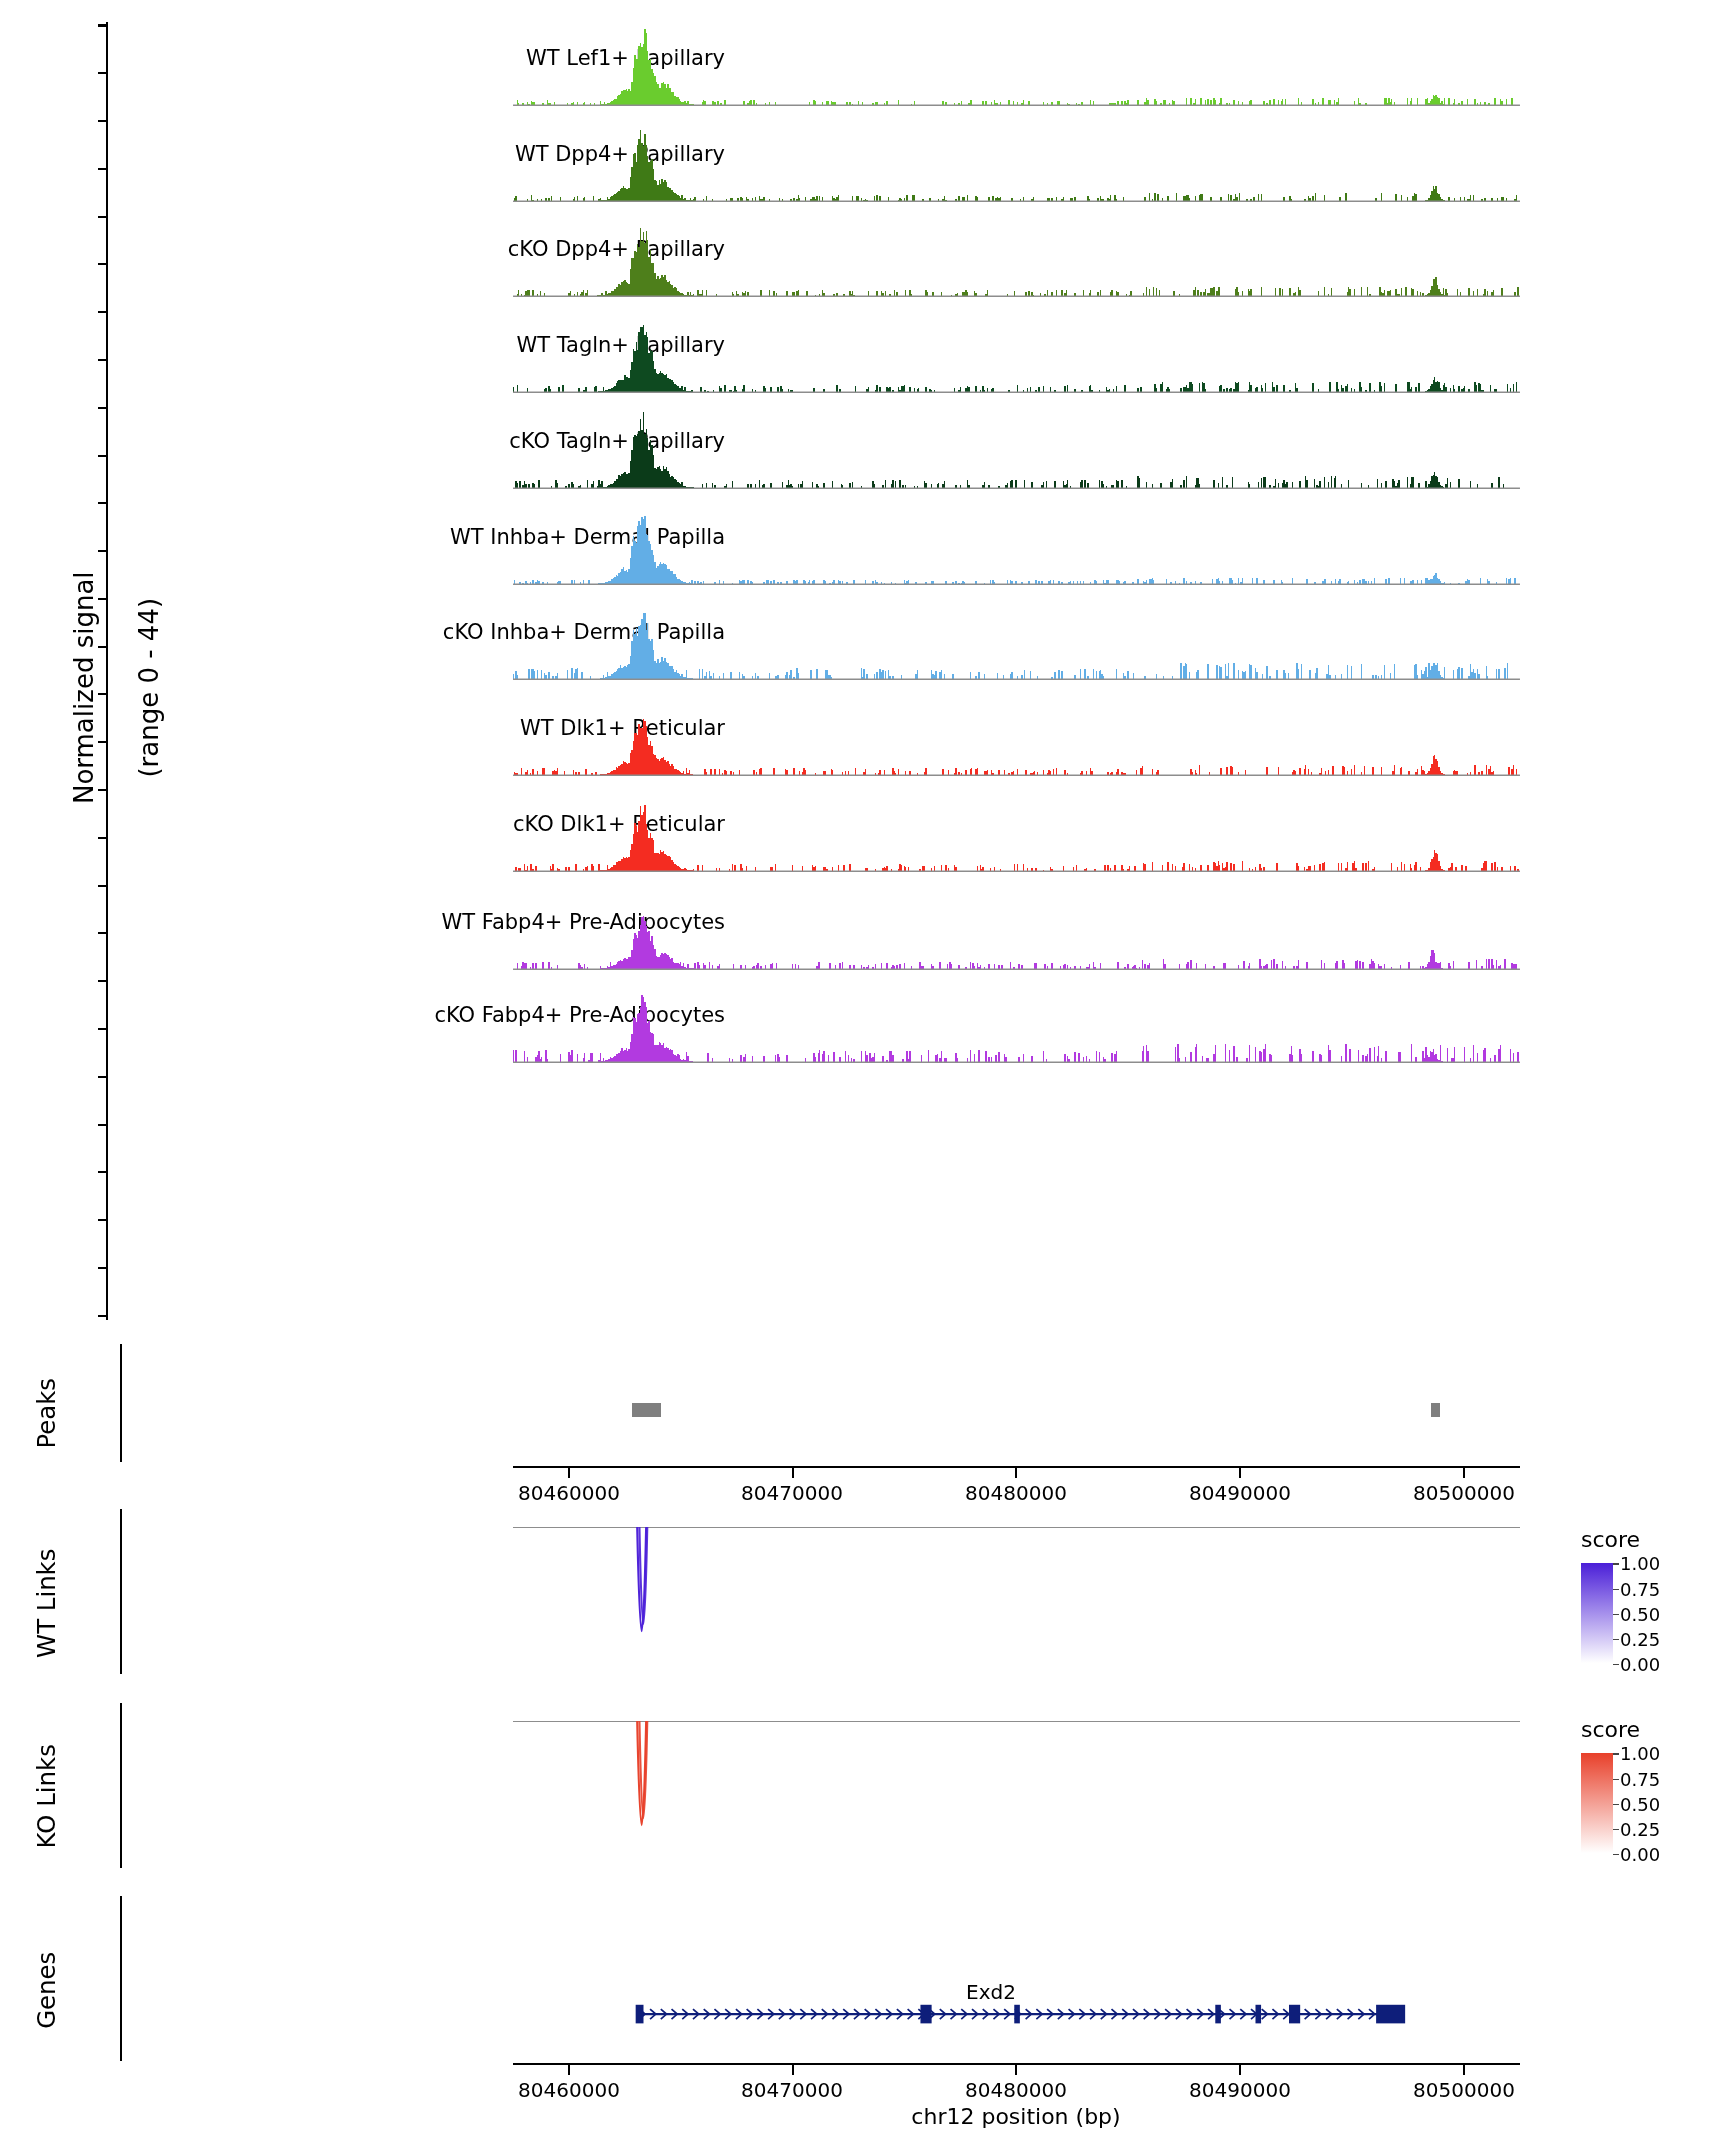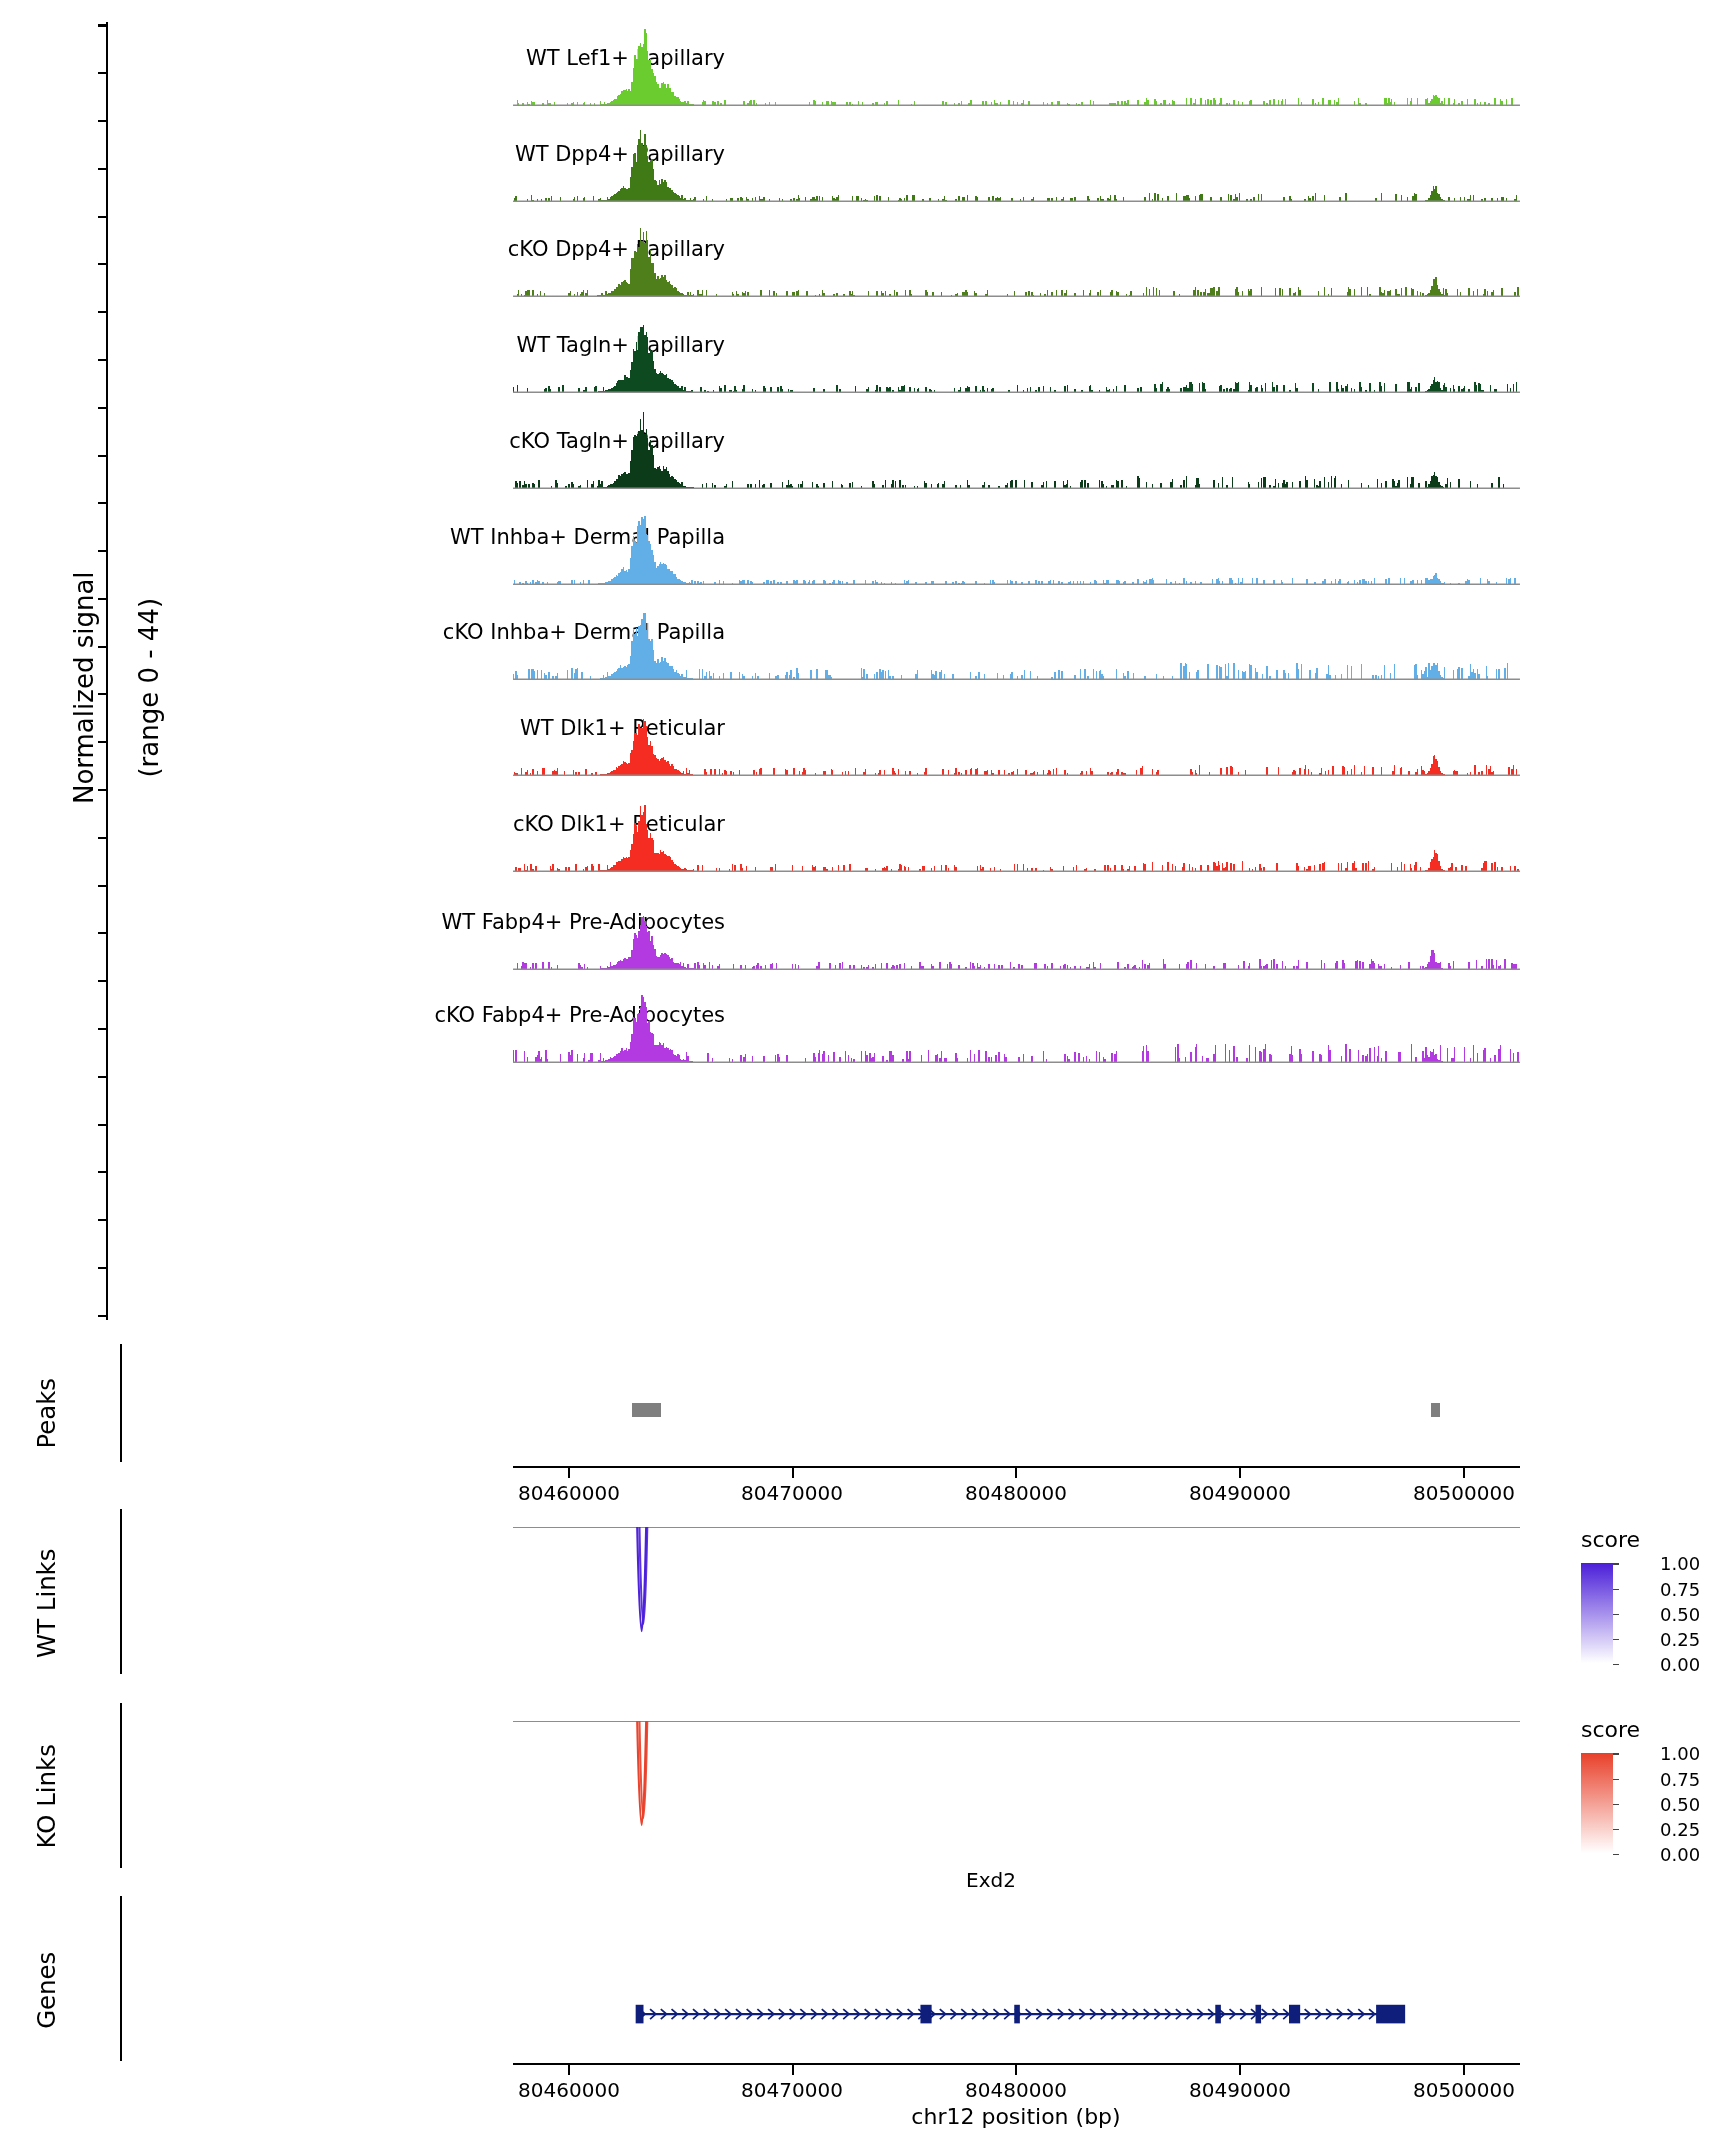--- a/index.html
+++ b/index.html
@@ -85,21 +85,20 @@
   
   .legend-title {
     font-size: 22px;
   }
   .legend-num {
     font-size: 18px;
     position: absolute;
     left: 39px;
     transform: translateY(-50%);
     white-space: nowrap;
-    margin-left: 40px;
   }
   .legend-bar {
     position: absolute;
     left: 0;
     width: 32px;
   }
   .legend-tickm {
     position: absolute;
     left: 32px;
     width: 5.7px;
@@ -336,21 +335,21 @@
         <div class="legend-tickm" style="top: 81px;"></div>
         <div class="legend-num" style="top: 81px;">0.25</div>
         <div class="legend-tickm" style="top: 106px;"></div>
         <div class="legend-num" style="top: 106px;">0.00</div>
       </div>
   </div>
 </div>
 
 <div class="vline" style="left:120px; top:1896px; height:165px;"></div>
 <div class="rot-label" style="left:-39px; top:1975px; width:172px; font-size:24.4px; transform: rotate(-90deg);">Genes</div>
-<div class="gene-name" id="gene-name-el" style="top: 1868px; left: 991px;">Exd2</div>
+<div class="gene-name" id="gene-name-el" style="top: 1980px; left: 991px;">Exd2</div>
 <div id="genes-canvas" style="position:absolute; left:513px; top:1964px; width:1007px; height:93px;"><svg width="1007" height="93" viewBox="0 0 1405 130">
       <line x1="173.28333333333333" x2="1242.6444444444444" y1="70" y2="70" stroke="#0E1E7A" stroke-width="3"></line>
       <path d="M175.28333333333333 63L183.28333333333333 70L175.28333333333333 77" fill="none" stroke="#0E1E7A" stroke-width="2.4"></path>
       <path d="M190.28333333333333 63L198.28333333333333 70L190.28333333333333 77" fill="none" stroke="#0E1E7A" stroke-width="2.4"></path>
       <path d="M205.28333333333333 63L213.28333333333333 70L205.28333333333333 77" fill="none" stroke="#0E1E7A" stroke-width="2.4"></path>
       <path d="M220.28333333333333 63L228.28333333333333 70L220.28333333333333 77" fill="none" stroke="#0E1E7A" stroke-width="2.4"></path>
       <path d="M235.28333333333333 63L243.28333333333333 70L235.28333333333333 77" fill="none" stroke="#0E1E7A" stroke-width="2.4"></path>
       <path d="M250.28333333333333 63L258.2833333333333 70L250.28333333333333 77" fill="none" stroke="#0E1E7A" stroke-width="2.4"></path>
       <path d="M265.2833333333333 63L273.2833333333333 70L265.2833333333333 77" fill="none" stroke="#0E1E7A" stroke-width="2.4"></path>
       <path d="M280.2833333333333 63L288.2833333333333 70L280.2833333333333 77" fill="none" stroke="#0E1E7A" stroke-width="2.4"></path>

